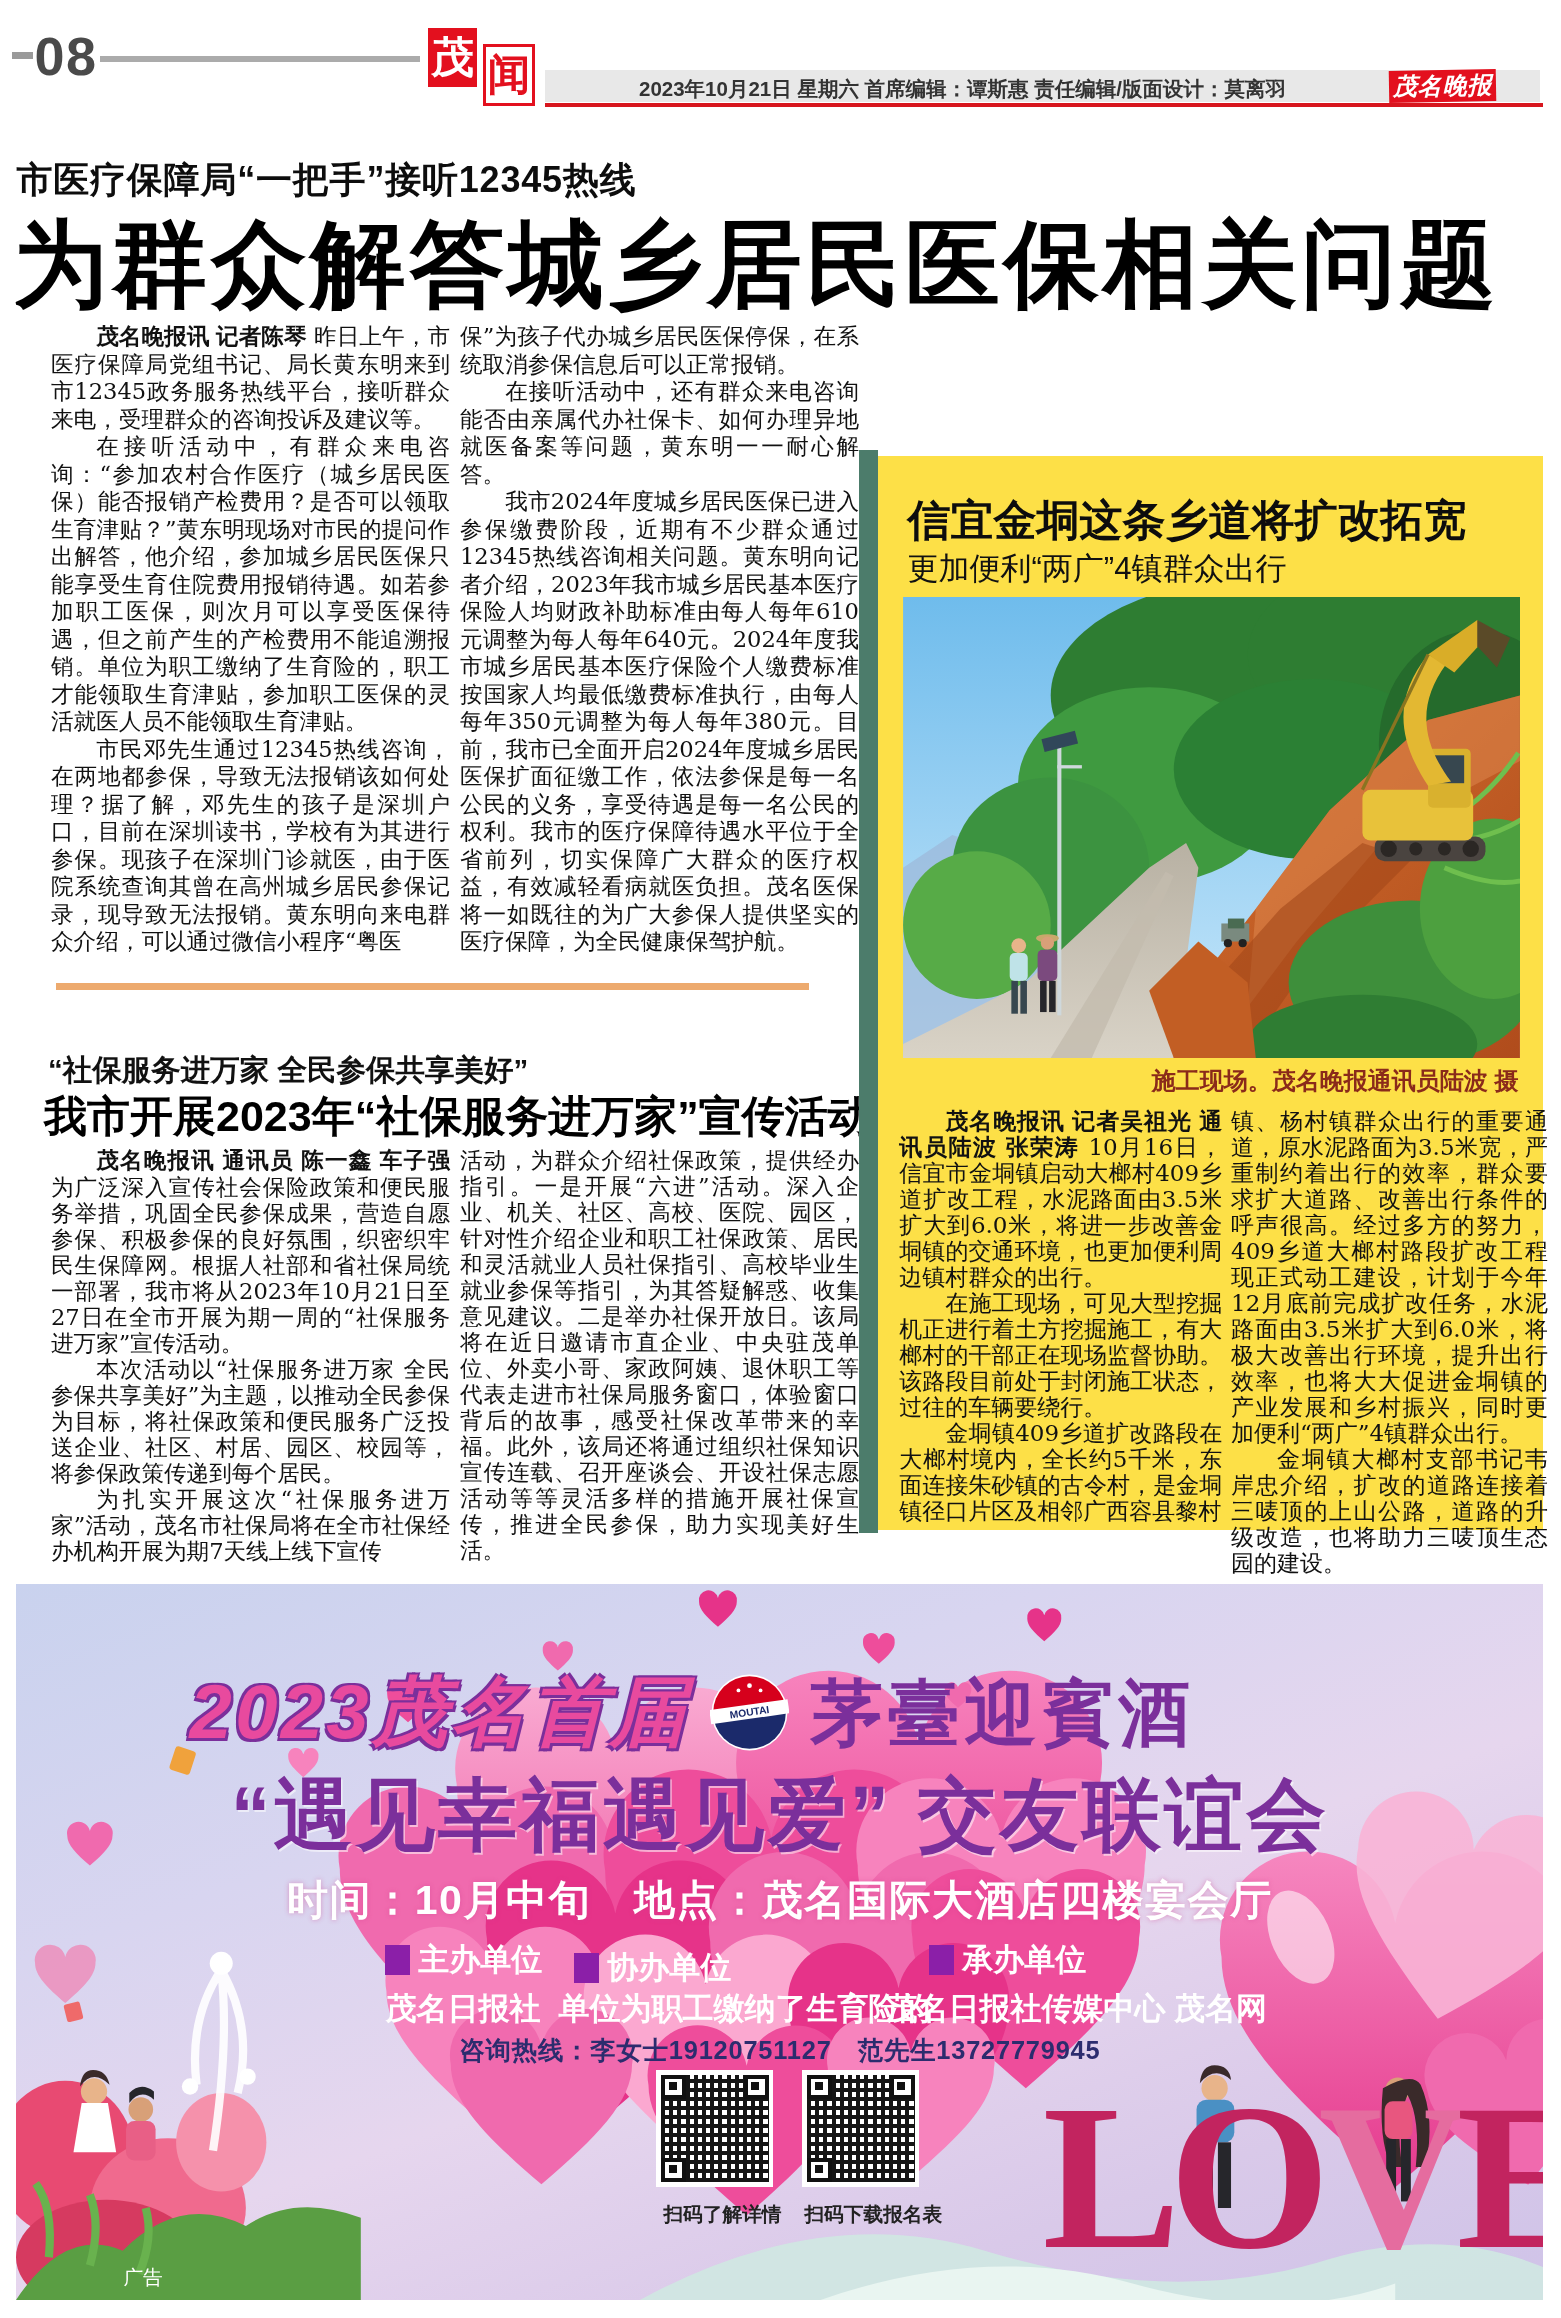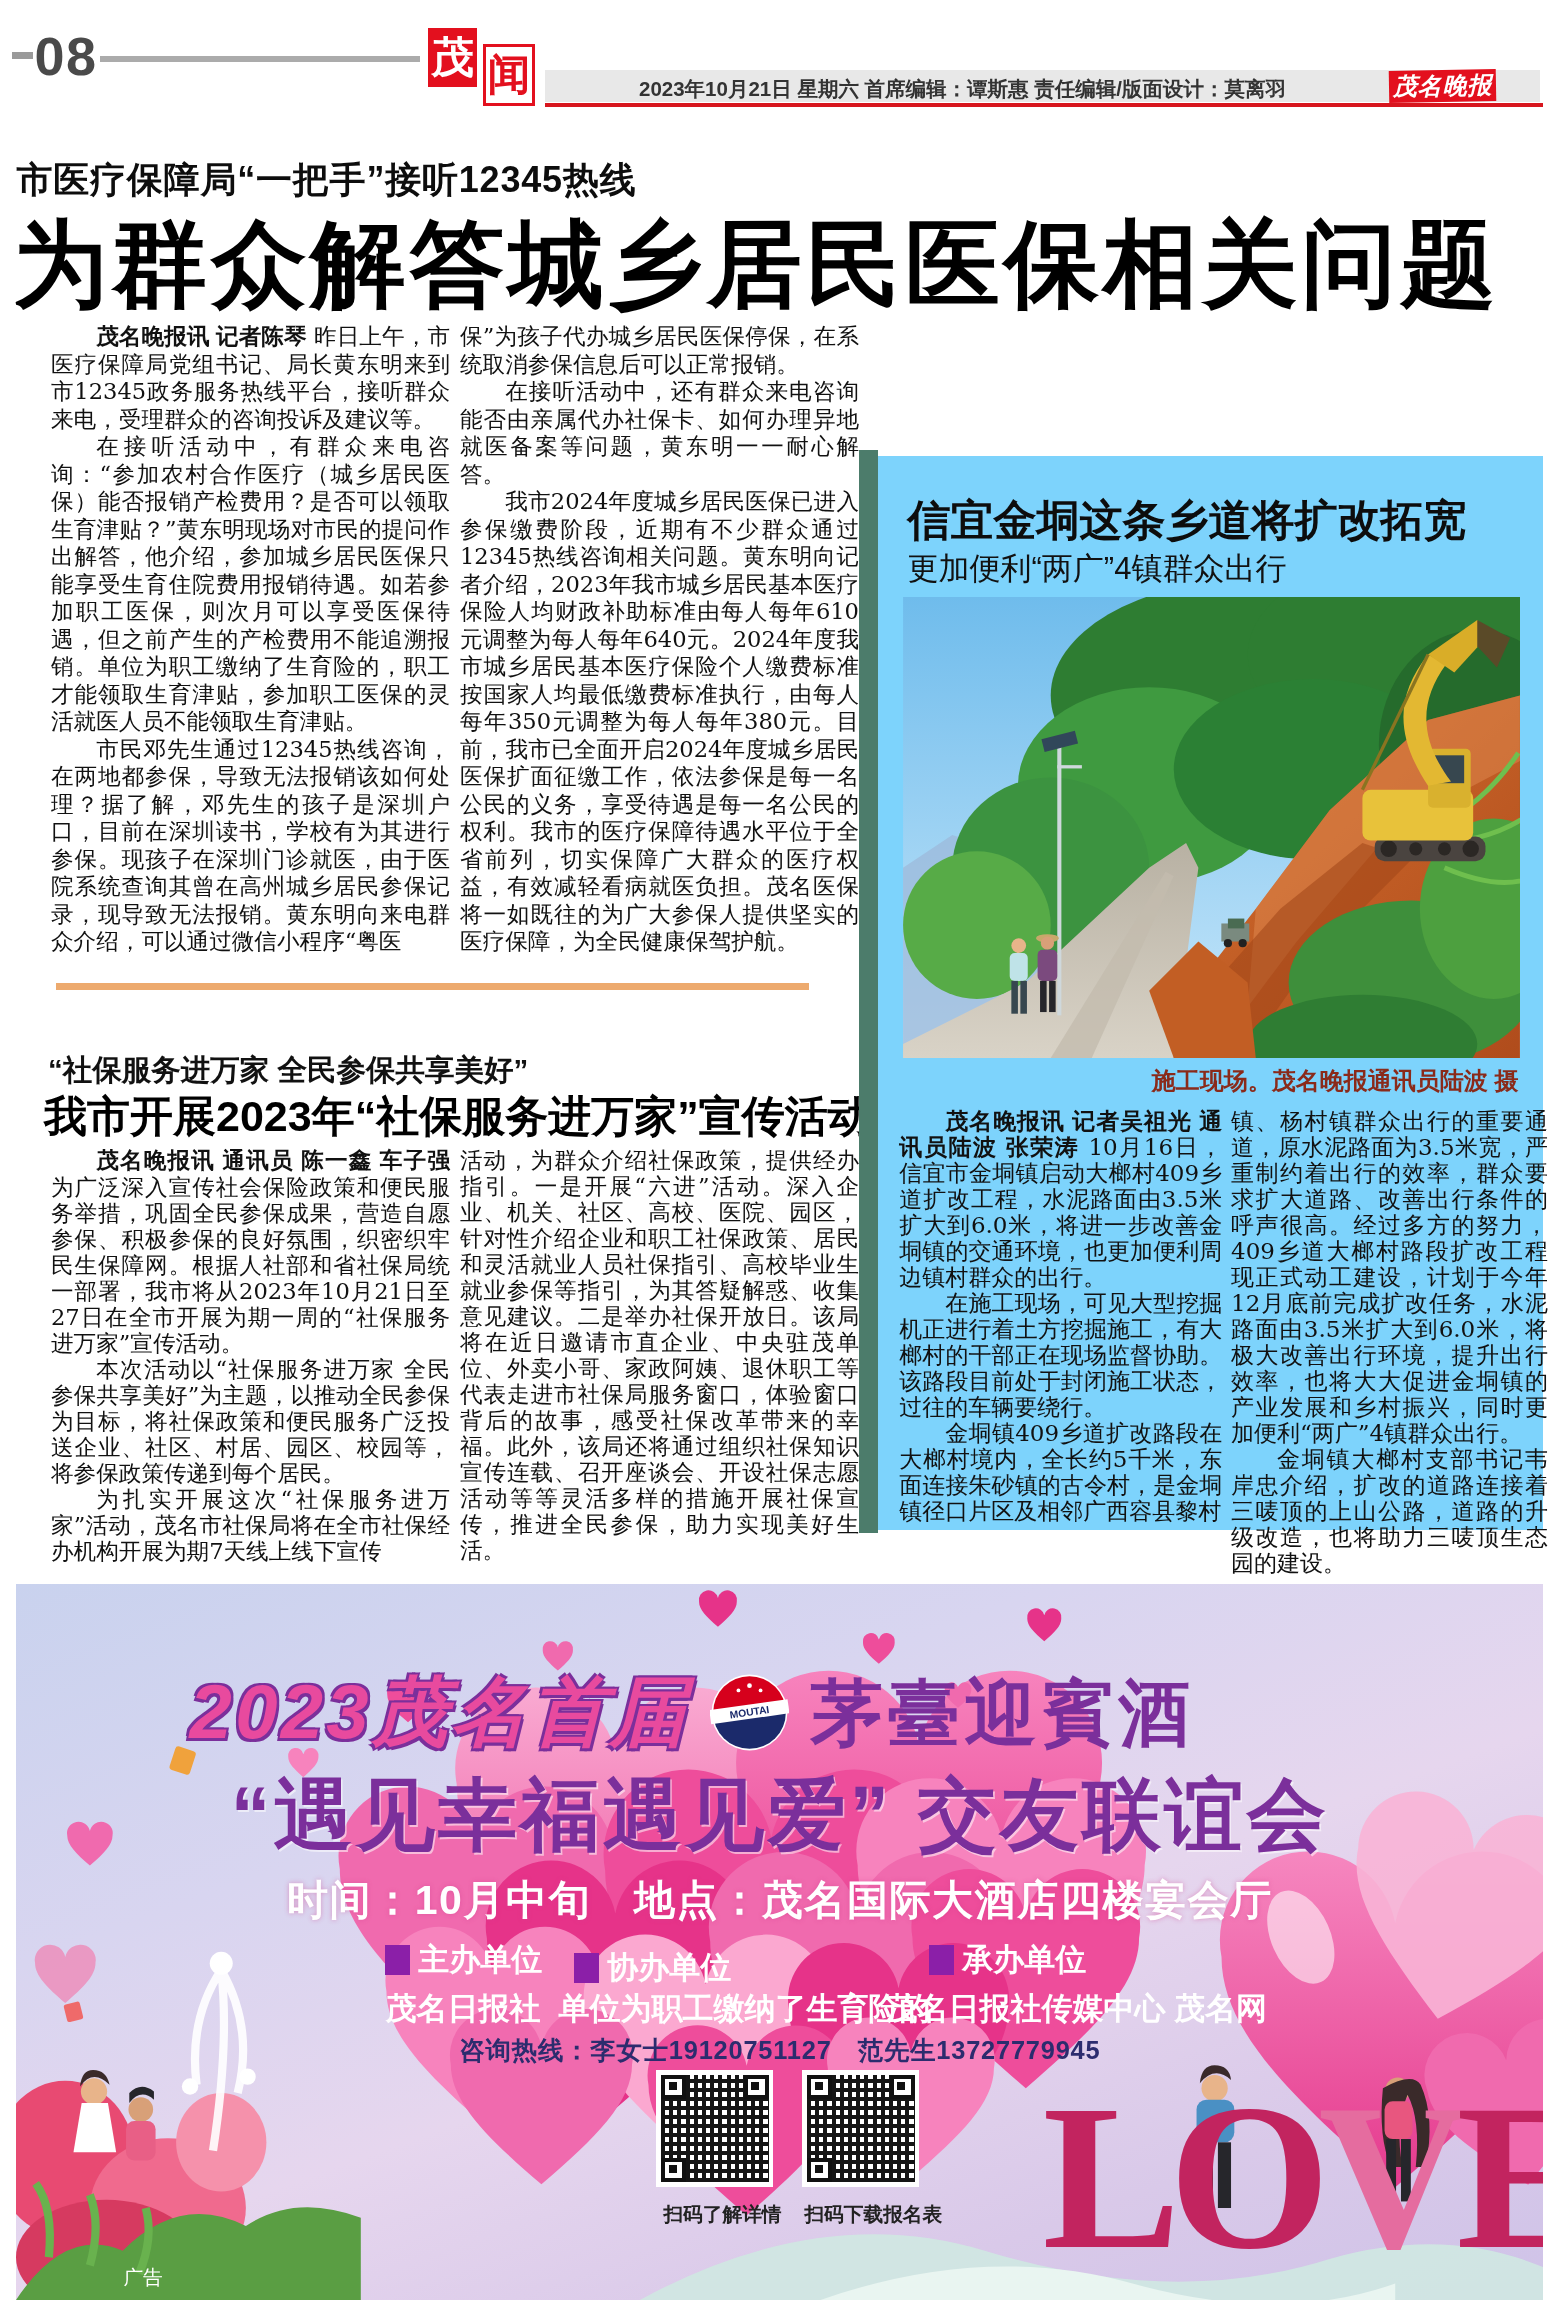--- a/index.html
+++ b/index.html
@@ -43,21 +43,21 @@
   #a2-kicker{left:48px;top:1051px;font-family:"Liberation Sans",sans-serif;
     font-size:29.5px;font-weight:600;color:#111;}
   #a2-headline{left:44px;top:1088px;font-family:"Liberation Sans",sans-serif;
     font-size:43px;font-weight:900;color:#000;white-space:nowrap;}
   #a2-col1,#a2-col2{top:1147px;width:399px;font-size:22.6px;line-height:26px;}
   #a2-col1{left:51px;}
   #a2-col2{left:460px;}
 
   
   #box-greenbar{left:859px;top:450px;width:19px;height:1083px;background:#4c7c6b;}
-  #boxed{left:878px;top:456px;width:665px;height:1074px;background:#7dd3fc;}
+  #boxed{left:878px;top:456px;width:665px;height:1074px;background:#fde047;}
   #box-title{left:29.5px;top:36px;font-family:"Liberation Sans",sans-serif;
     font-size:43px;font-weight:900;color:#0d0d0d;position:absolute;}
   #box-subtitle{left:29.5px;top:92px;font-family:"Liberation Sans",sans-serif;
     font-size:31px;font-weight:500;color:#111;position:absolute;}
   #box-photo{left:24.6px;top:141px;width:617px;height:461px;position:absolute;overflow:hidden;}
   #box-caption{right:24.6px;top:609px;position:absolute;font-family:"Liberation Sans",sans-serif;
     font-size:24px;font-weight:bold;color:#8a2a1a;}
   #box-col1,#box-col2{top:652px;width:323px;font-size:23px;line-height:26px;}
   #box-col1{left:21.3px;}
   #box-col2{left:353px;width:317px;}

